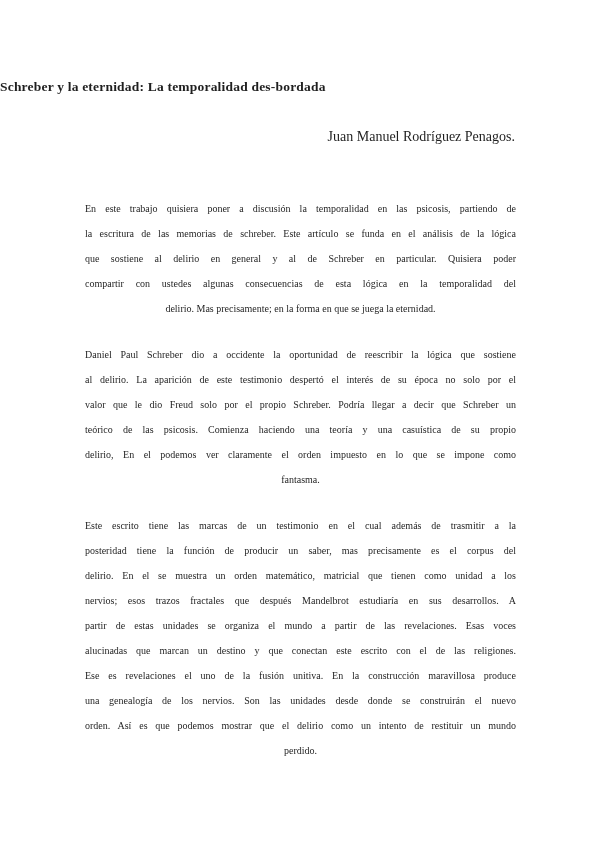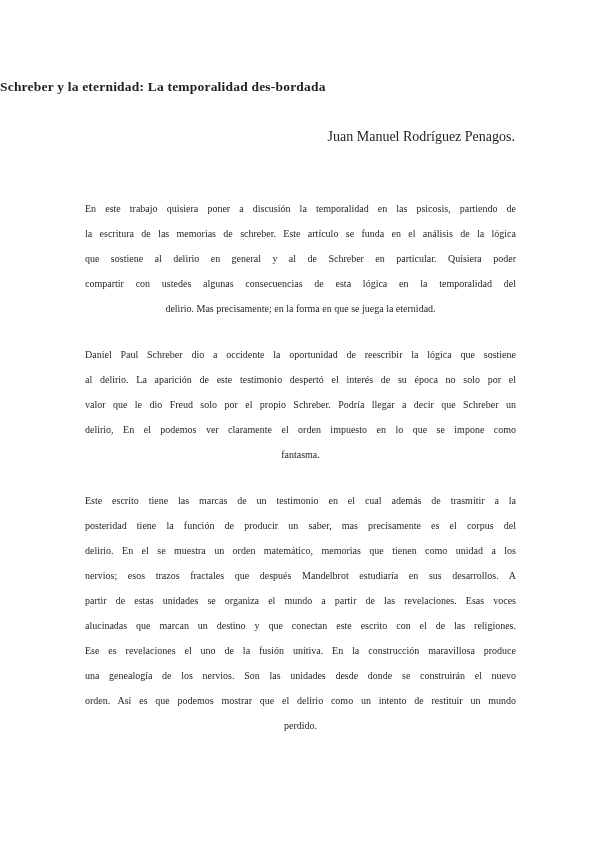--- a/index.html
+++ b/index.html
@@ -69,27 +69,28 @@
         <div class="line fill">En este trabajo quisiera poner a discusión la temporalidad en las psicosis, partiendo de</div>
         <div class="line fill">la escritura de las memorias de schreber. Este artículo se funda en el análisis de la lógica</div>
         <div class="line fill">que sostiene al delirio en general y al de Schreber en particular. Quisiera poder</div>
         <div class="line fill">compartir con ustedes algunas consecuencias de esta lógica en la temporalidad del</div>
         <div class="line">delirio. Mas precisamente; en la forma en que se juega la eternidad.</div>
       </div>
       <div class="paragraph">
         <div class="line fill">Daniel Paul Schreber dio a occidente la oportunidad de reescribir la lógica que sostiene</div>
         <div class="line fill">al delirio. La aparición de este testimonio despertó el interés de su época no solo por el</div>
         <div class="line fill">valor que le dio Freud solo por el propio Schreber. Podría llegar a decir que Schreber un</div>
+        <div class="line fill">teórico de las psicosis. Comienza haciendo una teoría y una casuística de su propio</div>
         <div class="line fill">delirio, En el podemos ver claramente el orden impuesto en lo que se impone como</div>
         <div class="line">fantasma.</div>
       </div>
       <div class="paragraph">
         <div class="line fill">Este escrito tiene las marcas de un testimonio en el cual además de trasmitir a la</div>
         <div class="line fill">posteridad tiene la función de producir un saber, mas precisamente es el corpus del</div>
-        <div class="line fill">delirio. En el se muestra un orden matemático, memorias que tienen como unidad a los</div>
+        <div class="line fill">delirio. En el se muestra un orden matemático, matricial que tienen como unidad a los</div>
         <div class="line fill">nervios; esos trazos fractales que después Mandelbrot estudiaría en sus desarrollos. A</div>
         <div class="line fill">partir de estas unidades se organiza el mundo a partir de las revelaciones. Esas voces</div>
         <div class="line fill">alucinadas que marcan un destino y que conectan este escrito con el de las religiones.</div>
         <div class="line fill">Ese es revelaciones el uno de la fusión unitiva. En la construcción maravillosa produce</div>
         <div class="line fill">una genealogía de los nervios. Son las unidades desde donde se construirán el nuevo</div>
         <div class="line fill">orden. Así es que podemos mostrar que el delirio como un intento de restituir un mundo</div>
         <div class="line">perdido.</div>
       </div>
     </div>
 </div>

